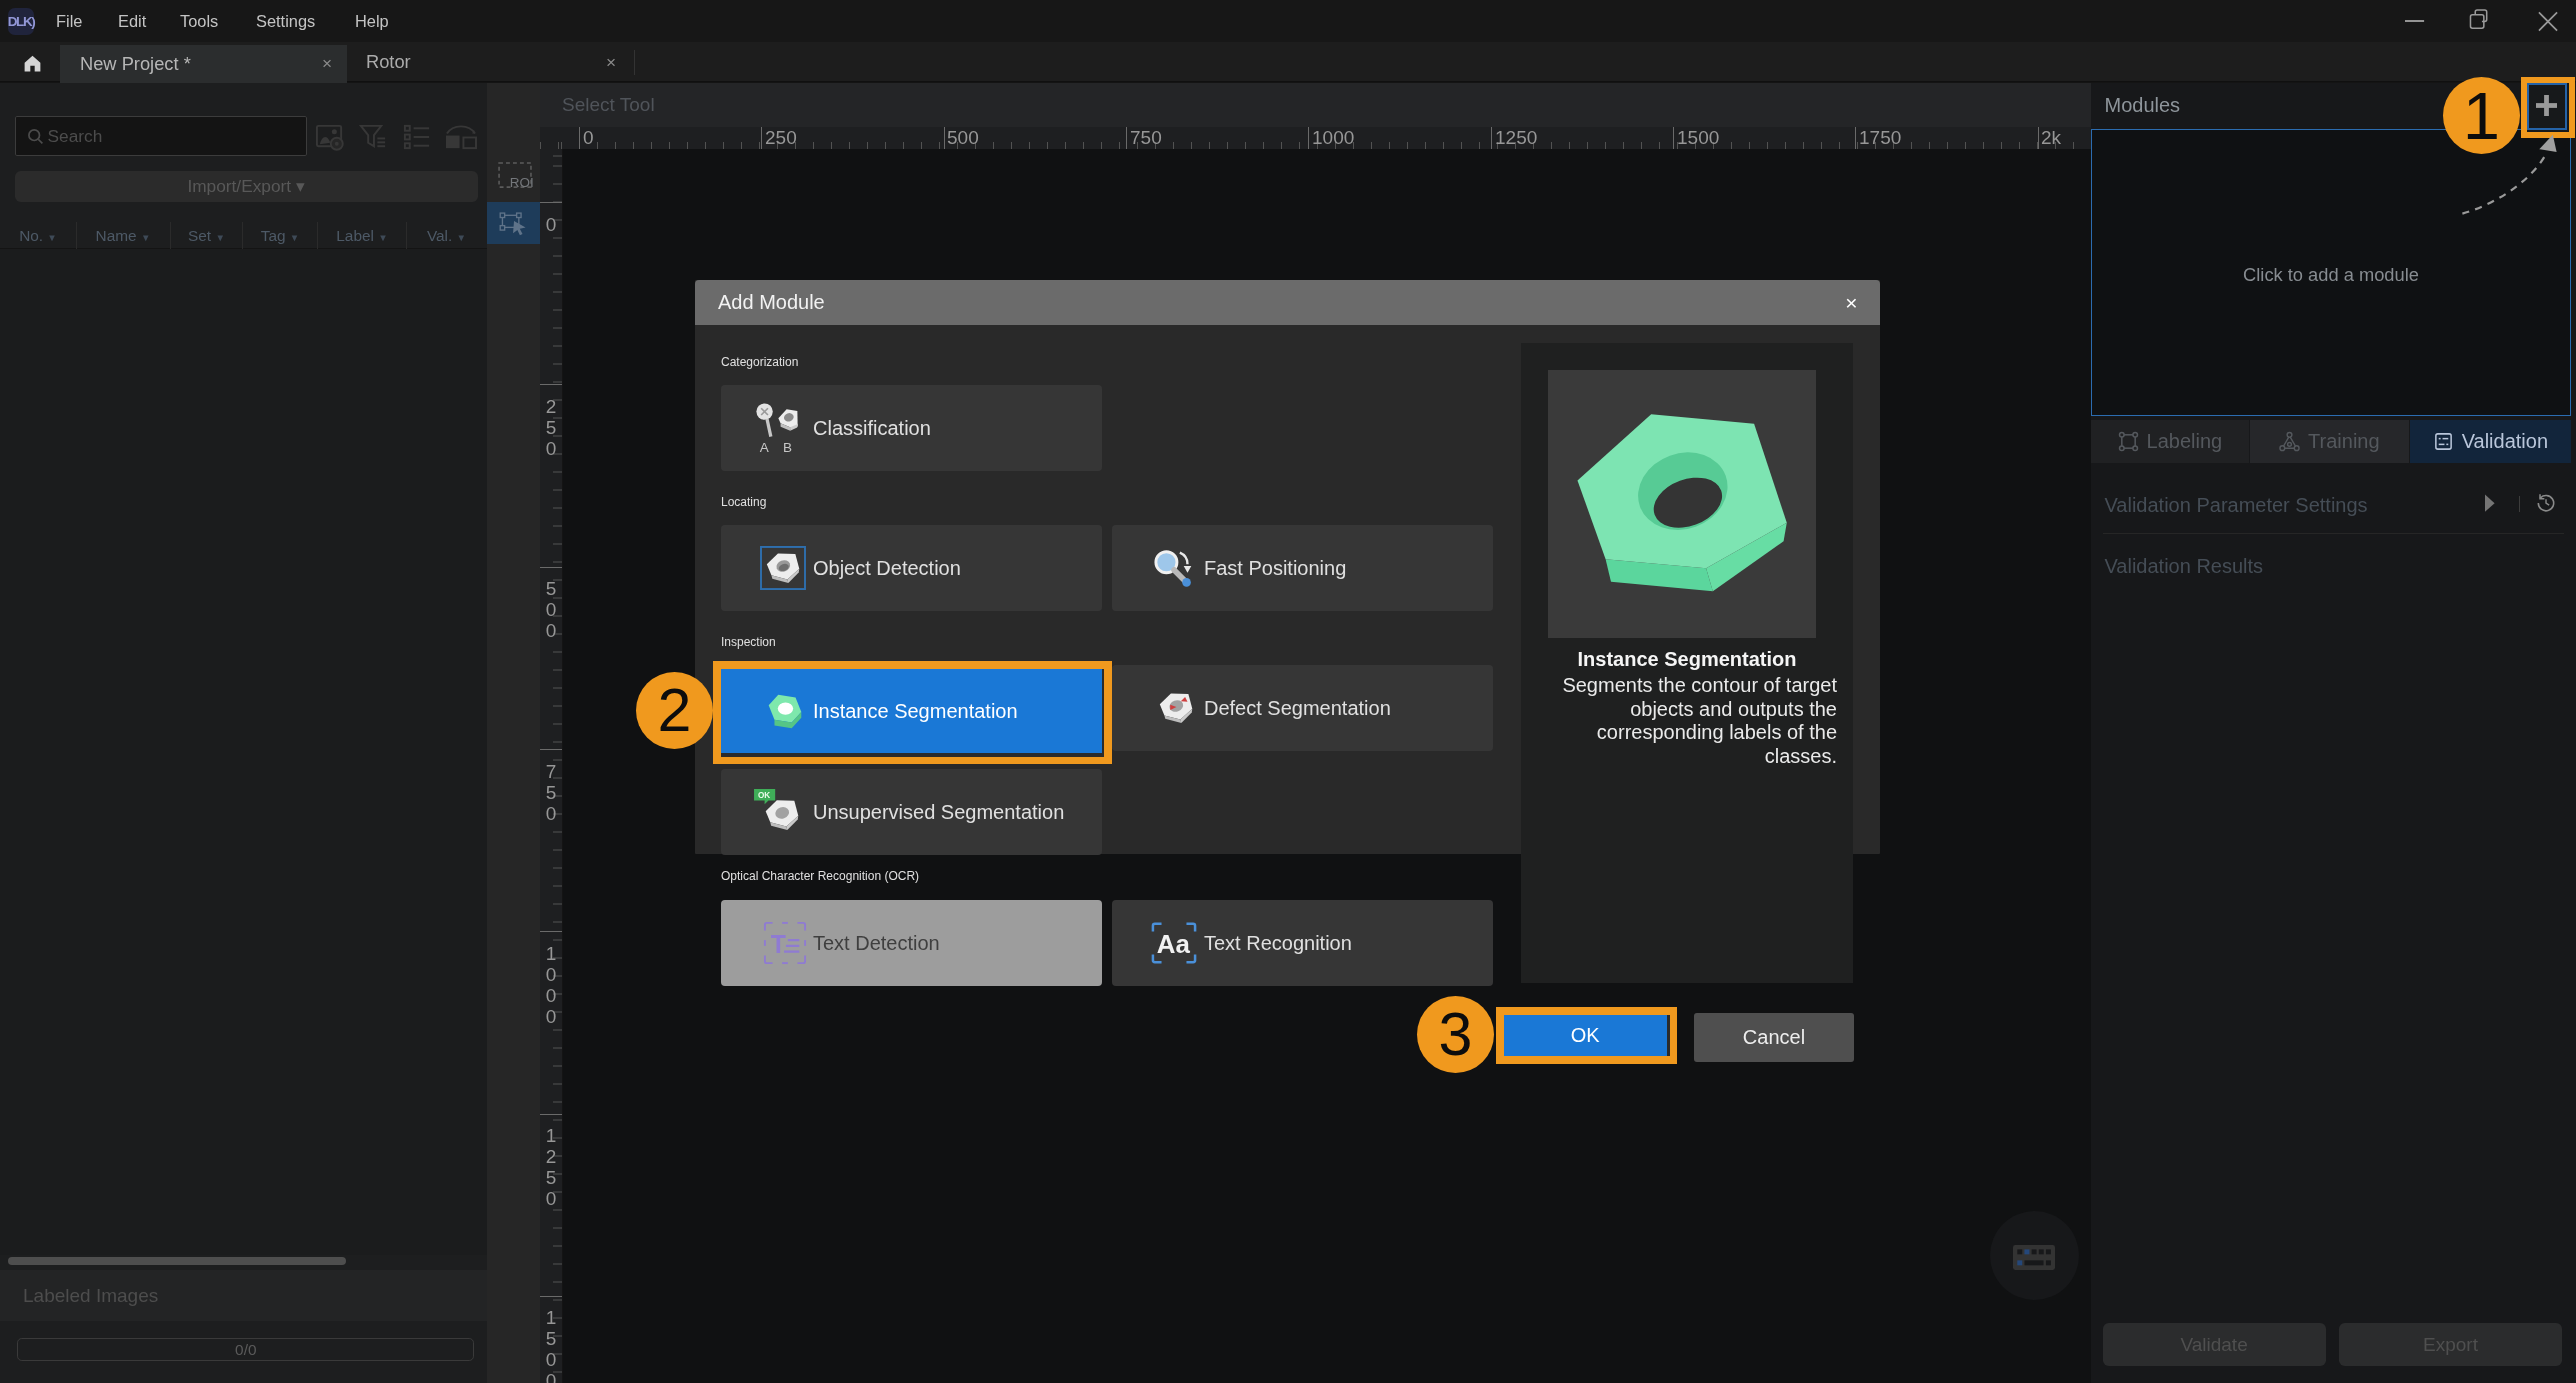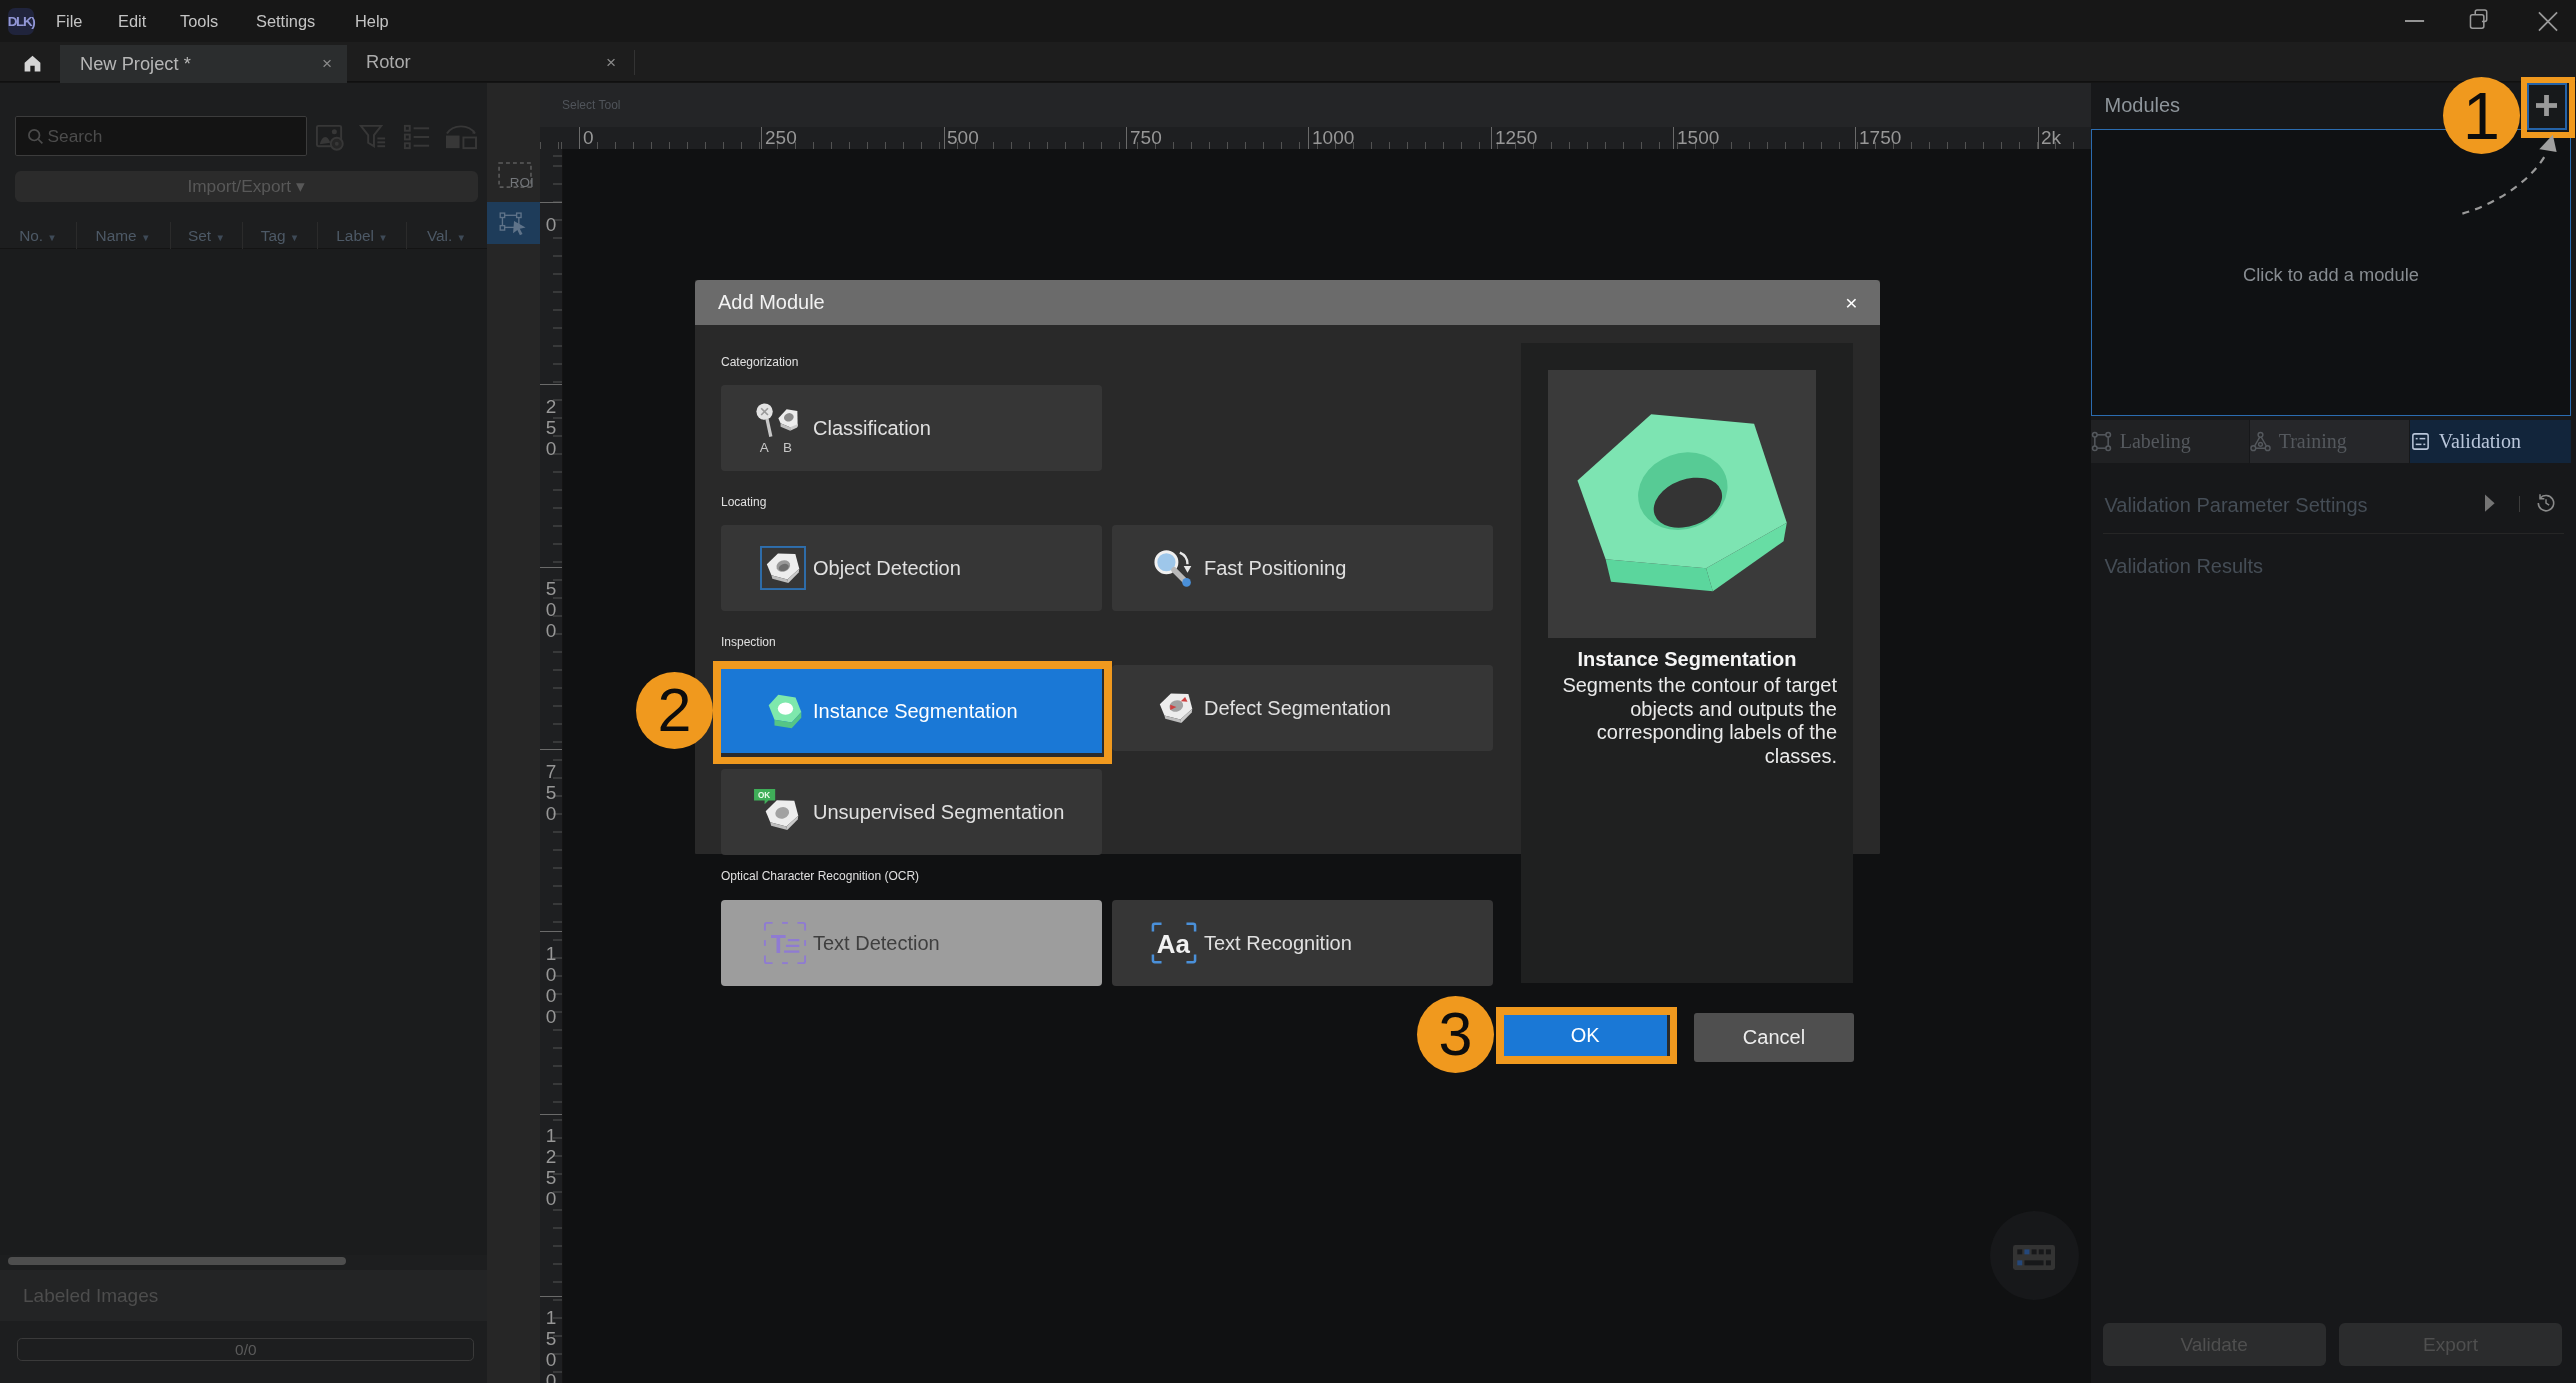--- a/index.html
+++ b/index.html
@@ -29,39 +29,39 @@
 #tbody { position:absolute; left:0; top:166px; width:487px; height:1006px; background:#1b1c1d; }
 #hscroll { position:absolute; left:7.7px; top:1174px; width:338px; height:7.7px; background:#4e4e4e; border-radius:3.9px; }
 #labeledbar { position:absolute; left:0; top:1187px; width:487px; height:51px; background:#232425; }
 #labeledbar span { position:absolute; left:23px; top:0; line-height:51px; font-size:19px; color:#4d4d4d; }
 #zerobox { position:absolute; left:17.3px; top:1255px; width:457px; height:23px; border:1px solid #3a3a3a; border-radius:4.8px; text-align:center; line-height:21px; font-size:15.4px; color:#5a5a5a; }
 
 #toolcol { position:absolute; left:487px; top:83px; width:53px; height:1301px; background:#262626; }
 #seltool { position:absolute; left:0; top:119px; width:53px; height:42px; background:#1e3c5a; }
 
 #selbar { position:absolute; left:540px; top:83px; width:1551px; height:44px; background:#242527; }
-#selbar span { position:absolute; left:22px; top:0; line-height:44px; font-size:12px; color:#50545a; }
+#selbar span { position:absolute; left:22px; top:0; line-height:44px; font-size:19px; color:#50545a; }
 #hruler { position:absolute; left:540px; top:127px; width:1551px; height:22px; background:#1e1f21; }
 #hminor { position:absolute; left:0; top:14.5px; width:1551px; height:7.7px; background:repeating-linear-gradient(to right, #525252 0px, #525252 1px, transparent 1px, transparent 18px); background-position-x:21px; }
 .hmaj { position:absolute; top:0; width:1px; height:22px; background:#6a6a6a; }
 .hlab { position:absolute; top:0px; font-size:19px; color:#979797; }
 #vruler { position:absolute; left:540px; top:149px; width:22px; height:1234px; background:#1e1f21; }
 #vminor { position:absolute; left:12.5px; top:0; width:9.6px; height:1234px; background:repeating-linear-gradient(to bottom, #525252 0px, #525252 1px, transparent 1px, transparent 18px); background-position-y:16.5px; }
 .vmaj { position:absolute; left:0; width:22px; height:1px; background:#6a6a6a; }
 .vlab { position:absolute; left:0; width:22px; text-align:center; font-size:19px; line-height:21px; color:#979797; }
 #canvas { position:absolute; left:563px; top:149px; width:1529px; height:1234px; background:#101112; }
 #kbcircle { position:absolute; left:1990px; top:1211px; width:89px; height:89px; border-radius:50%; background:#17181a; }
 
 #rightpanel { position:absolute; left:2091px; top:83px; width:485px; height:1301px; background:#17181a; }
 #modtitle { position:absolute; left:13.5px; top:0; height:45px; line-height:45px; font-size:20px; color:#8e959b; }
 #modbox { position:absolute; left:0; top:46px; width:480px; height:287px; border:1.9px solid #2b6cb0; background:#0f1113; }
 #modbox span { position:absolute; left:0; top:134px; width:100%; text-align:center; font-size:18.3px; color:#878c91; }
 #plusframe { position:absolute; left:430px; top:-5.8px; width:54px; height:61px; border:6.7px solid #f0991e; background:#17191b; }
 #plusbox { position:absolute; left:0; top:0; width:40px; height:47px; border:2.9px solid #2563a8; }
-.rtab { position:absolute; top:337px; height:43px; font-size:20px; color:#54585d; text-align:left; line-height:43px;font-family:Liberation Serif, serif; }
+.rtab { position:absolute; top:337px; height:43px; font-size:20px; color:#54585d; text-align:center; line-height:43px; }
 #vps { position:absolute; left:13.5px; top:411px; font-size:20px; color:#454d56; }
 #vdiv { position:absolute; left:11.6px; top:450px; width:461px; height:1px; background:#262626; }
 #vres { position:absolute; left:13.5px; top:472px; font-size:20px; color:#454d56;text-align:right; }
 .bbtn { position:absolute; top:1240px; width:223px; height:43px; background:#2b2c2d; border-radius:5.8px; text-align:center; line-height:43px; font-size:19px; color:#4f4f4f; }
 
 #dialog { position:absolute; left:695px; top:280px; width:1185px; height:574px; background:#292929; border-radius:1px; }
 #dtitle { position:absolute; left:0; top:0; width:1185px; height:45px; background:#6b6b6b; border-radius:3.9px 3.9px 0 0; }
 #dtitle span { position:absolute; left:23px; top:0; line-height:45px; font-size:20px; color:#f2f2f2; }
 #dclose { position:absolute; left:1142px; top:0; width:29px; height:45px; line-height:45px; text-align:center; font-size:21px; color:#fff; }
 .seclab { position:absolute; left:26px; font-size:12px; color:#e0e0e0; }

